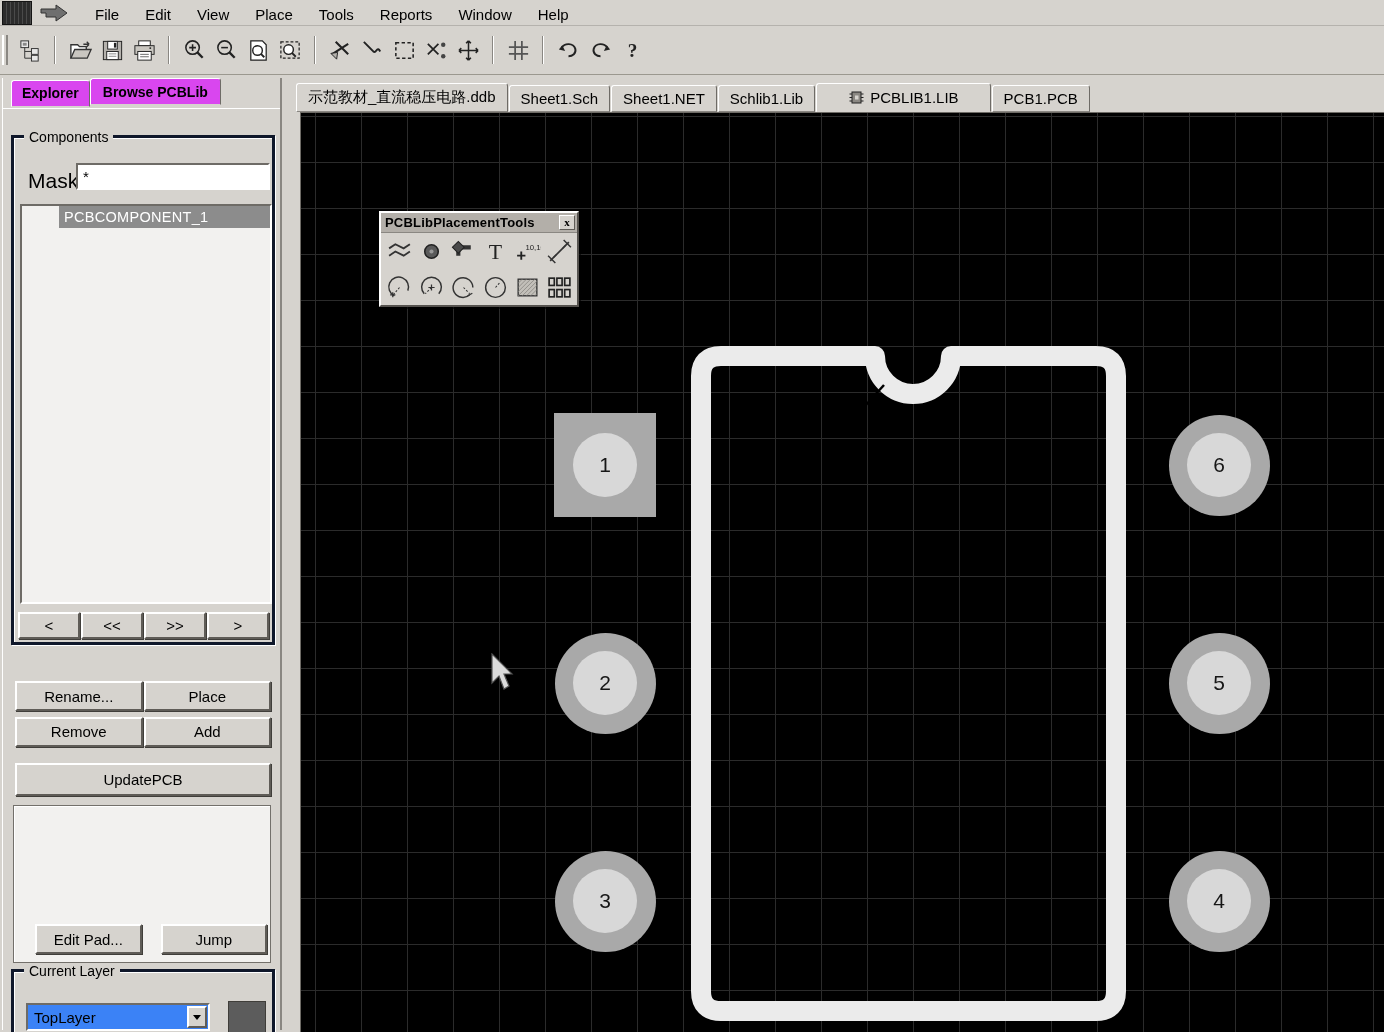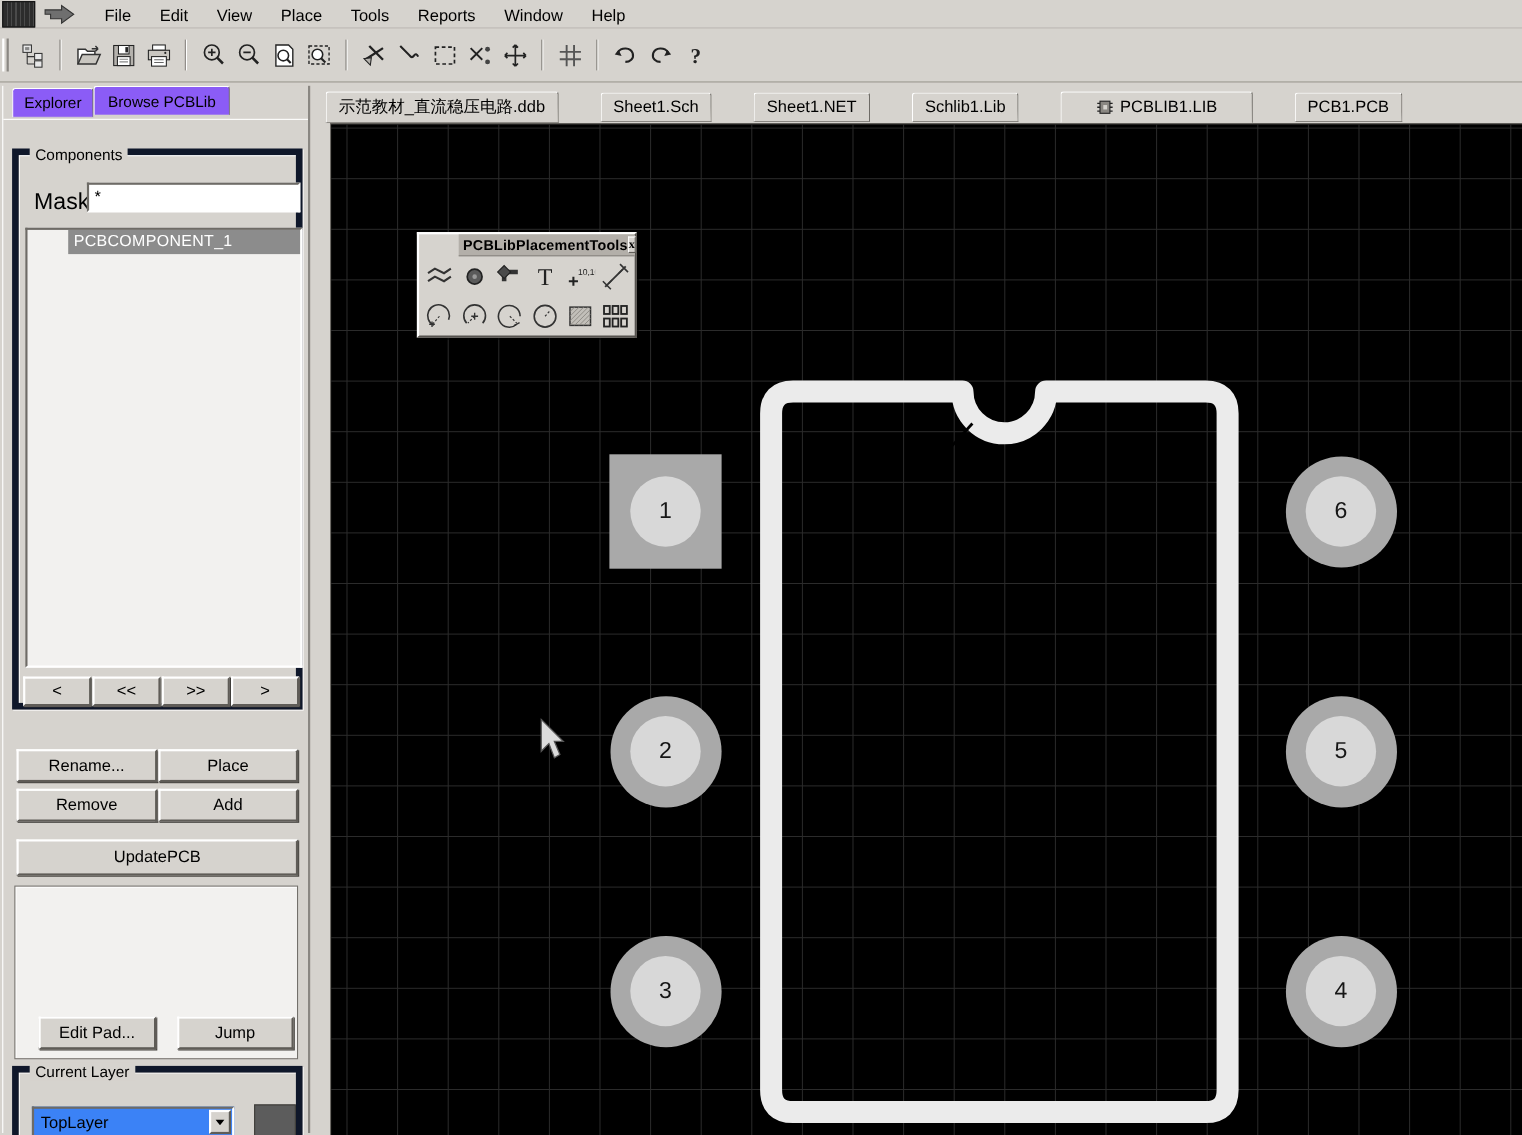--- a/index.html
+++ b/index.html
@@ -19,25 +19,25 @@
   .toolbar { position:absolute; left:0; top:26px; width:1384px; height:49px; background:#d6d3ce; display:flex; align-items:center; border-bottom:1px solid #9b988f; }
   .tb-handle { width:6px; height:30px; margin:0 6px 0 2px; border-left:2px solid #fff; border-right:2px solid #8a8782; }
   .tb-buttons { display:flex; align-items:center; }
   .tb-btn { width:30px; height:28px; display:flex; align-items:center; justify-content:center; margin:0 1px; }
   .tb-btn svg { width:25px; height:25px; }
   .tb-sep { width:2px; height:28px; margin:0 8px; border-left:1px solid #8a8782; border-right:1px solid #fff; }
 
   
   .sidebar { position:absolute; left:2px; top:78px; width:280px; height:952px; background:#d6d3ce; border-right:2px solid #8a8782; border-left:1px solid #fff; }
   .side-tabs { position:absolute; left:8px; top:2px; display:flex; }
-  .side-tab { padding:4px 10px 3px; font-size:14px; background:#8b5cf6; border:1px solid; border-color:#fff #6e6b66 #d6d3ce #fff; border-radius:3px 3px 0 0; position:relative; }
+  .side-tab { padding:4px 10px 3px; font-size:14px; background:#d946ef; border:1px solid; border-color:#fff #6e6b66 #d6d3ce #fff; border-radius:3px 3px 0 0; position:relative;font-weight:bold; }
   .side-tab.active { z-index:3; padding:5px 12px 4px; top:-2px; border-bottom:1px solid #d6d3ce; }
   .side-body { position:absolute; left:0; top:30px; right:0; bottom:0; border-top:1px solid #fff; }
 
-  .group { position:absolute; border:6px solid #0f172a; box-shadow: inset 1px 1px 0 #fff, 1px 1px 0 #fff; }
+  .group { position:absolute; border:3px solid #0f172a; box-shadow: inset 1px 1px 0 #fff, 1px 1px 0 #fff; }
   .group-label { position:absolute; top:-9px; left:10px; background:#d6d3ce; padding:0 5px; font-size:14px; }
 
   .components-group { left:8px; top:26px; width:264px; height:510px; }
   .mask-label { position:absolute; left:14px; top:31px; font-size:21px; }
   .mask-input { position:absolute; left:62px; top:25px; width:194px; height:27px; background:#fff; border:2px solid; border-color:#6e6b66 #fff #fff #6e6b66; font-family:"Liberation Sans",sans-serif; font-size:15px; padding:2px 5px; }
   .comp-list { position:absolute; left:6px; top:66px; width:252px; height:400px; background:#f2f1ef; border:2px solid; border-color:#6e6b66 #fff #fff #6e6b66; overflow:hidden;padding-left:37px; }
   .comp-item { height:22px; line-height:22px; padding-left:5px; font-size:14.5px; letter-spacing:.3px; }
   .comp-item.selected { background:#8c8c8c; color:#fff; }
   .nav-row { position:absolute; left:4px; top:474px; width:256px; display:flex; }
   .nav-btn { width:62px; height:27px; margin-right:1px; font-size:13px; }
@@ -53,38 +53,38 @@
   .pad-btn-row .btn { width:125px; height:30px;margin-left:18px; }
 
   .layer-group { left:8px; top:860px; width:264px; height:86px; }
   .layer-select { position:absolute; left:12px; top:31px; width:184px; height:28px; background:#3b82f6; border:2px solid; border-color:#6e6b66 #fff #fff #6e6b66; display:flex; align-items:center; }
   .layer-value { flex:1; padding-left:6px; font-size:15px; }
   .dd-btn { width:20px; height:22px; margin-right:1px; background:#d6d3ce; border:2px solid; border-color:#fff #5f5c57 #5f5c57 #fff; display:flex; align-items:center; justify-content:center; }
   .dd-arrow { width:0; height:0; border-left:4px solid transparent; border-right:4px solid transparent; border-top:5px solid #000; }
   .layer-swatch { position:absolute; left:214px; top:29px; width:38px; height:32px; border:1px solid #3f3d39; }
 
   
-  .doc-tabs { position:absolute; left:296px; top:82px; width:1088px; height:30px; display:flex; align-items:center;gap:37px; }
+  .doc-tabs { position:absolute; left:296px; top:82px; width:1088px; height:30px; display:flex; align-items:flex-end; }
   .doc-tab { padding:4px 11px 4px; margin-right:1px; font-size:15px; background:#d6d3ce; border:1px solid; border-color:#fff #6e6b66 #8a8782 #fff; border-radius:3px 3px 0 0; white-space:nowrap; display:flex; align-items:center; gap:5px; }
   .doc-tab.active { padding:5px 31px; border-bottom-color:#d6d3ce; position:relative; z-index:3; }
   .doc-tab .tab-ico { display:inline-flex; width:17px; height:15px; }
 
   
   .canvas { position:absolute; left:300px; top:112px; width:1084px; height:920px; overflow:hidden; border-top:1px solid #6e6b66; border-left:1px solid #6e6b66; }
   .canvas .gridlayer { position:absolute; inset:0; }
   .canvas svg.overlay { position:absolute; left:0; top:0; }
 
   .pad { position:absolute; display:flex; align-items:center; justify-content:center; border-radius:50%; }
   .pad.square { border-radius:0; }
   .pad-hole { width:64px; height:64px; border-radius:50%; display:flex; align-items:center; justify-content:center; }
   .pad-num { font-size:21px; color:#161616; }
 
   
   .pt { position:absolute; left:78px; top:98px; width:200px; height:96px; background:#d6d3ce; border:2px solid; border-color:#fff #55524e #55524e #fff; box-shadow:2px 2px 0 rgba(0,0,0,.6); }
-  .pt-title { height:20px; background:#b3afa9; border-bottom:1px solid #8a8782; display:flex; align-items:center; padding:0 2px 0 4px;margin-left:36px; }
+  .pt-title { height:20px; background:#b3afa9; border-bottom:1px solid #8a8782; display:flex; align-items:center; padding:0 2px 0 4px; }
   .pt-title span.t { flex:1; font-size:13px; font-weight:bold; letter-spacing:.2px; }
   .pt-close { width:16px; height:15px; background:#d6d3ce; border:1px solid; border-color:#fff #5f5c57 #5f5c57 #fff; font-size:11px; font-weight:bold; line-height:12px; text-align:center; font-family:"Liberation Serif",serif; }
   .pt-row { display:flex; padding:1px 2px; }
   .pt-btn { width:32px; height:34px; display:flex; align-items:center; justify-content:center; }
   .pt-btn svg { width:27px; height:27px; }
 
   .cursor { position:absolute; z-index:50; }
 </style>
 </head>
 <body>

